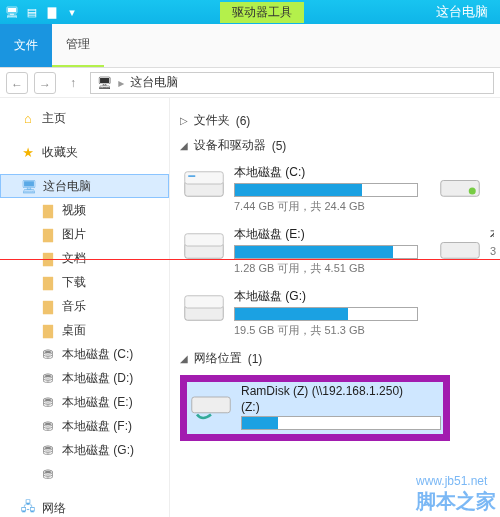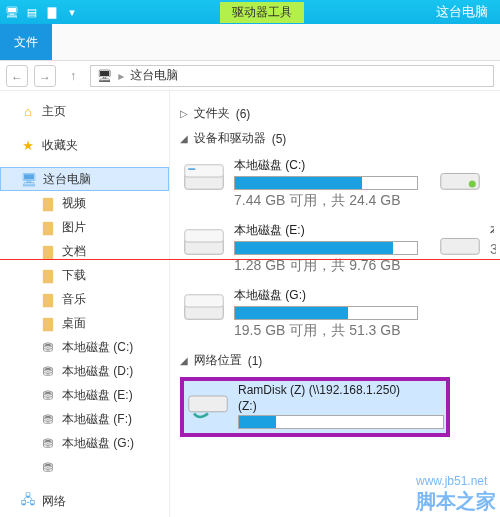--- a/index.html
+++ b/index.html
@@ -2,21 +2,21 @@
 <html><head>
 <meta charset="utf-8">
 <style>
 *{margin:0;padding:0;box-sizing:border-box;font-family:"Microsoft YaHei",Arial,sans-serif;font-size:12px}
 body{width:500px;height:517px;background:#fff;overflow:hidden;position:relative}
 .titlebar{height:24px;background:linear-gradient(#18c4f0,#0fb5e8);display:flex;align-items:center;padding:0 4px;color:#fff}
 .titlebar .sys-icons{display:flex;gap:4px}
 .titlebar .sys-icons span{width:16px;height:16px;display:flex;align-items:center;justify-content:center;font-size:11px}
 .titlebar .ctx-tab{margin-left:140px;background:#b4f04b;color:#333;padding:2px 12px;font-size:12px}
 .titlebar .title{margin-left:auto;margin-right:8px;font-size:13px}
-.ribbon{height:37px;background:#fafafa;border-bottom:1px solid #ddd;display:flex;align-items:stretch}
+.ribbon{height:44px;background:#fafafa;border-bottom:1px solid #ddd;display:flex;align-items:stretch}
 .ribbon .tab{padding:0 14px;display:flex;align-items:center;color:#444;cursor:pointer}
 .ribbon .tab.file{background:#1a95e0;color:#fff}
 .ribbon .tab.manage{border-bottom:2px solid #b4f04b}
 .addr{height:30px;border-bottom:1px solid #eee;display:flex;align-items:center;padding:2px 6px;gap:6px}
 .addr .nav-btn{width:22px;height:22px;border:1px solid #ccc;border-radius:3px;display:flex;align-items:center;justify-content:center;color:#888}
 .addr .crumb{flex:1;height:22px;border:1px solid #ccc;display:flex;align-items:center;padding:0 6px;gap:6px;color:#333}
 .addr .crumb .sep{color:#999}
 .main{display:flex;height:435px}
 .side{width:170px;border-right:1px solid #eee;padding:8px 0;overflow:hidden}
 .side .node{display:flex;align-items:center;height:24px;padding:0 8px 0 20px;gap:6px;color:#333;white-space:nowrap;cursor:pointer}
@@ -28,48 +28,49 @@
 .ico-pc{color:#5aa9e6}
 .ico-folder{color:#f0c36d}
 .ico-drive{color:#888}
 .ico-net{color:#5aa9e6}
 .content{flex:1;padding:10px 0 0 10px;overflow:hidden;position:relative}
 .section-hdr{display:flex;align-items:center;gap:6px;margin:4px 0 8px 0;color:#333}
 .section-hdr .tri{color:#666;font-size:10px}
 .drives{display:flex;flex-wrap:wrap;gap:8px 16px}
 .drive{width:240px;display:flex;gap:8px;padding:2px}
 .drive.cut{width:60px;overflow:hidden}
-.drive.sel{background:#cfe7ff;border:4px solid #a21caf}
+.drive.sel{background:#cfe7ff;border:7px solid #a21caf}
 .drive .dico{width:44px;height:40px;display:flex;align-items:center;justify-content:center}
 .drive .dico svg{width:42px;height:36px}
 .drive .info{flex:1;min-width:0}
 .drive .name{color:#222;margin-bottom:2px;white-space:nowrap;overflow:hidden}
 .drive .bar{height:14px;border:1px solid #aaa;background:#fff;margin-bottom:2px;position:relative}
 .drive .bar .fill{height:100%;background:#1ba1e2}
-.drive .stat{color:#777;font-size:14px;white-space:nowrap}
+.drive .stat{color:#777;font-size:11px;white-space:nowrap}
 .redline{position:absolute;left:0;right:0;top:259px;height:1px;background:#ff2a2a;z-index:50}
 .watermark{position:absolute;right:4px;bottom:2px;color:#7bb8f5;font-size:14px;z-index:60;text-shadow:0 0 2px #fff}
 .watermark .jb{font-size:20px;font-weight:bold}
 </style>
 </head>
 <body>
 
 <div class="titlebar">
   <div class="sys-icons">
     <span>🖥</span>
     <span>▤</span>
     <span>▇</span>
     <span>▾</span>
   </div>
   <div class="ctx-tab">驱动器工具</div>
   <div class="title">这台电脑</div>
 </div>
 
 <div class="ribbon">
   <div class="tab file">文件</div>
+  <div class="tab manage">管理</div>
 </div>
 
 <div class="addr">
   <div class="nav-btn">←</div>
   <div class="nav-btn">→</div>
   <div class="nav-btn" style="border:none">↑</div>
   <div class="crumb">
     <span>🖥</span>
     <span class="sep">▸</span>
     <span>这台电脑</span>
@@ -195,21 +196,21 @@
             <svg viewBox="0 0 48 40">
               <rect x="2" y="16" width="44" height="18" rx="3" fill="#eee" stroke="#aaa"></rect>
               <rect x="2" y="6" width="44" height="14" rx="3" fill="#f7f7f7" stroke="#bbb"></rect>
             </svg>
           </div>
         <div class="info">
           <div class="name">本地磁盘 (E:)</div>
           <div class="bar">
               <div class="fill" style="width:87%"></div>
             </div>
-          <div class="stat">1.28 GB 可用，共 9.76 GB</div>
+          <div class="stat">1.28 GB 可用，共 4.51 GB</div>
         </div>
       </div>
       <div class="drive cut">
         <div class="dico">
             <svg viewBox="0 0 48 40">
               <rect x="2" y="16" width="44" height="18" rx="3" fill="#eee" stroke="#aaa"></rect>
             </svg>
           </div>
         <div class="info">
             <div class="name">本</div>

